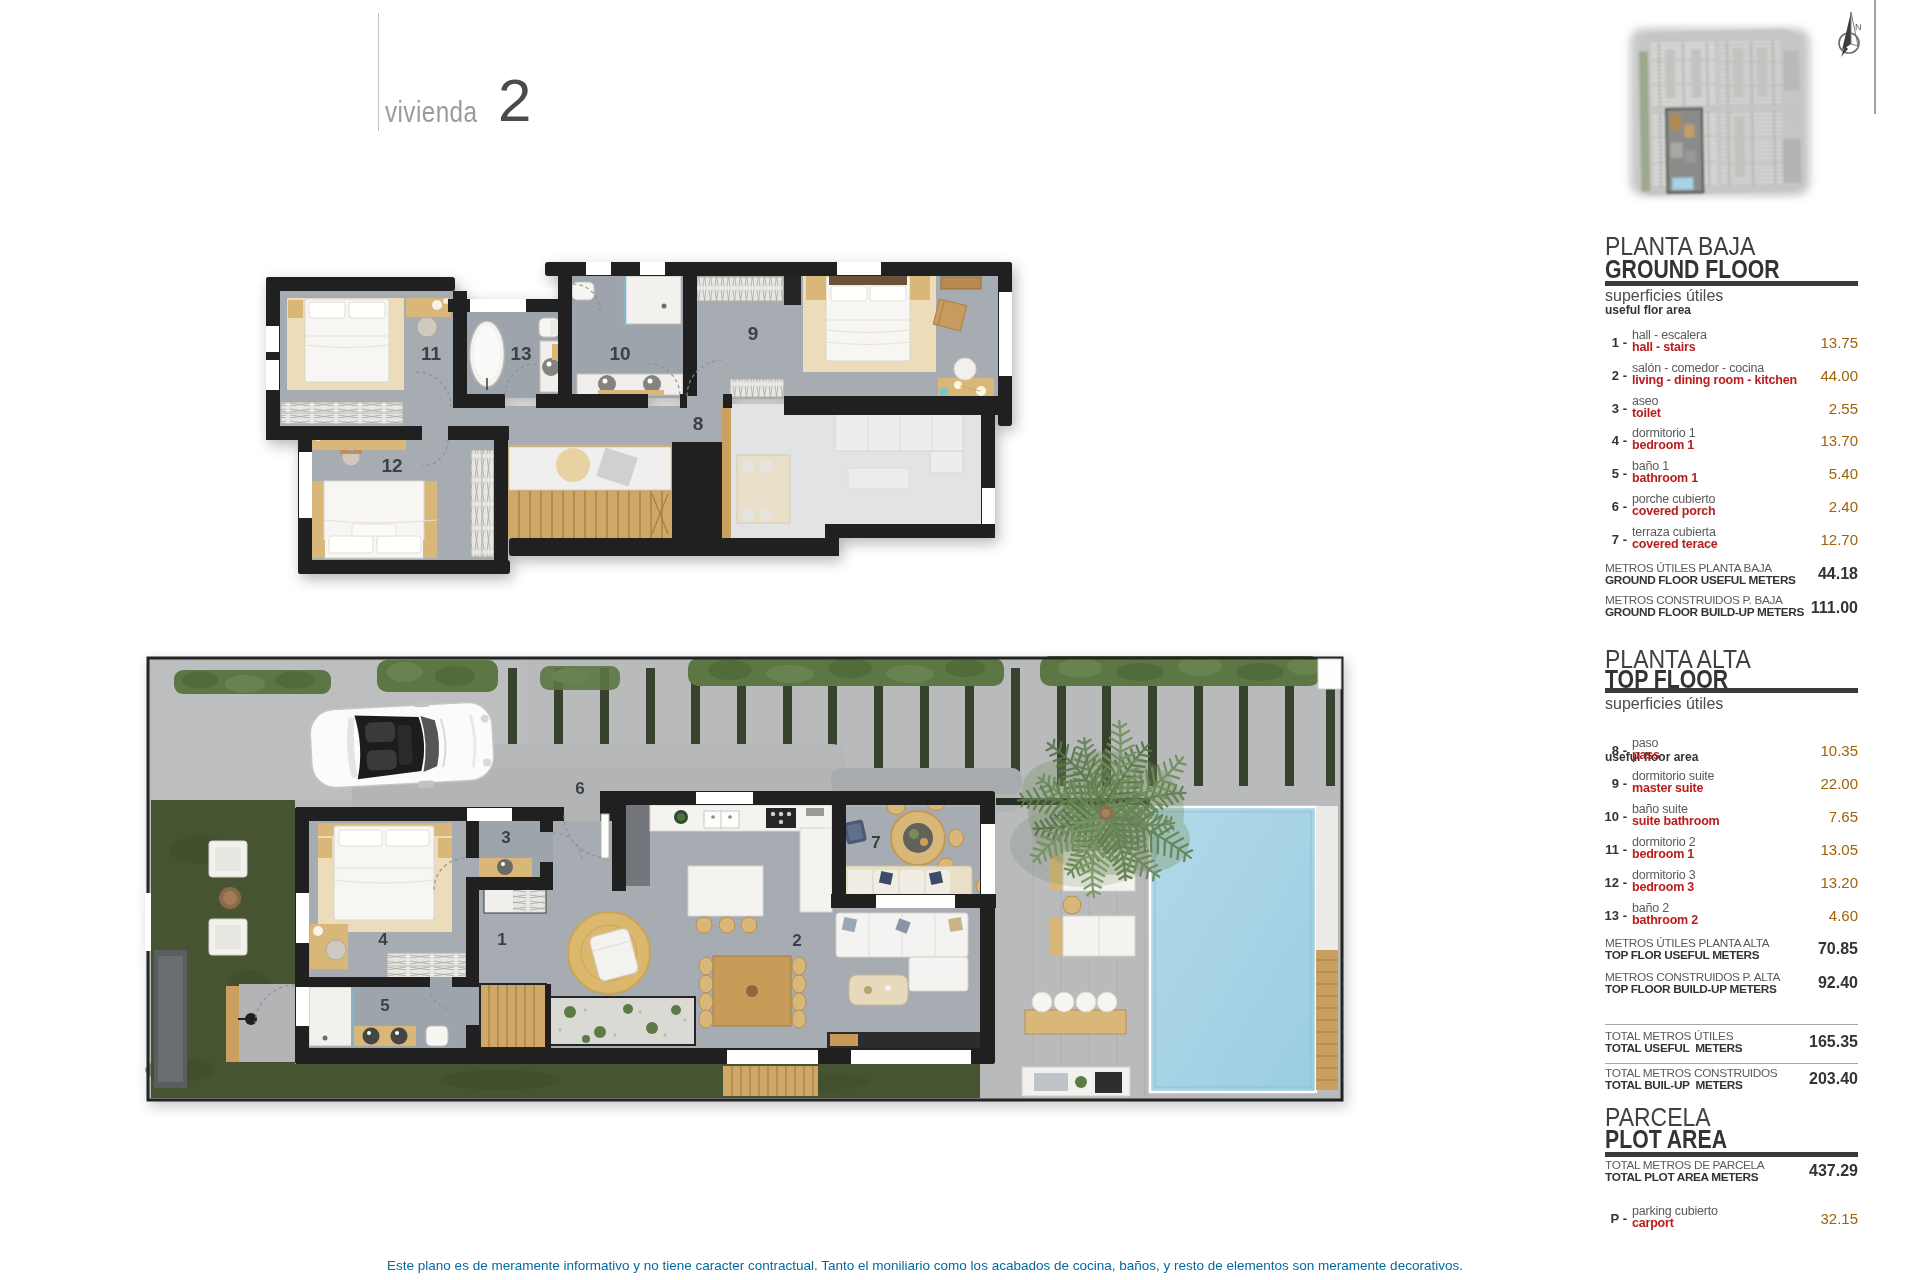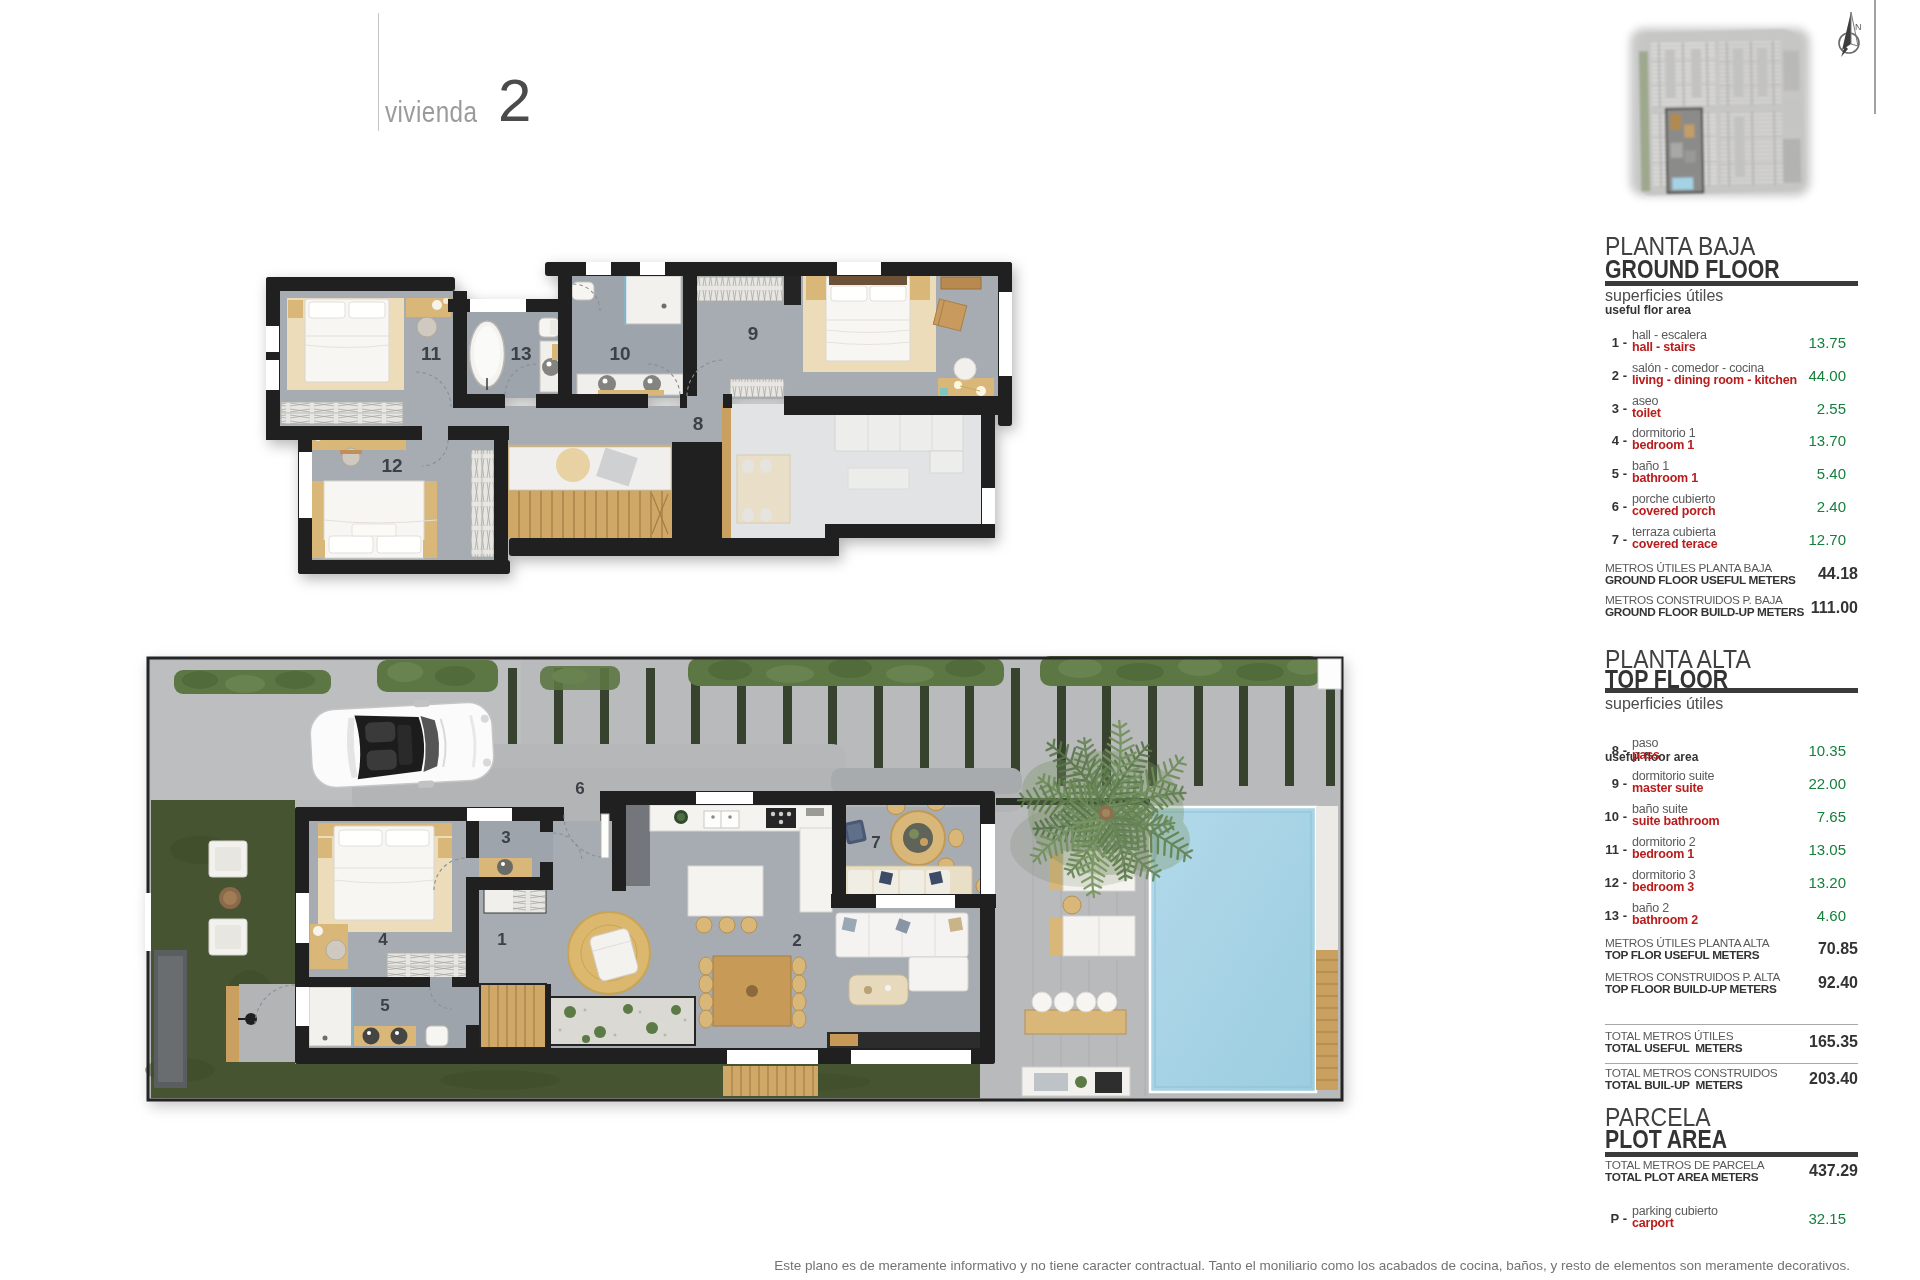--- a/index.html
+++ b/index.html
@@ -11,37 +11,37 @@
 #panel .h2{position:absolute;left:0;font-size:25px;font-weight:700;color:#333;white-space:nowrap;transform:scaleX(.85);transform-origin:left}
 #panel .bar{position:absolute;left:0;width:253px;height:5px;background:#3a3a3a}
 #panel .thin{position:absolute;left:0;width:253px;height:1px;background:#a8a8a8}
 #panel .sup{position:absolute;left:0;font-size:16px;color:#4c4c4c;white-space:nowrap}
 #panel .supb{position:absolute;left:0;font-size:12px;font-weight:700;color:#333;white-space:nowrap}
 .it{position:absolute;left:0;width:253px;height:24px}
 .it .n{position:absolute;right:231px;top:5px;font-weight:700;font-size:13px;color:#333;white-space:nowrap}
 .it .lb{position:absolute;left:27px;top:0;line-height:11.5px;font-size:12.5px;letter-spacing:-.2px;white-space:nowrap}
 .it .lb i{font-style:normal;color:#5a5a5a}
 .it .lb b{color:#b91c1c}
-.it .v{position:absolute;right:12px;top:4px;font-size:15px;color:#15803d}
+.it .v{position:absolute;right:0;top:4px;font-size:15px;color:#a16207}
 .tot{position:absolute;left:0;width:253px}
 .tot .lb{position:absolute;left:0;top:0;line-height:11.5px;font-size:11.8px;letter-spacing:-.35px;white-space:nowrap}
 .tot .lb i{font-style:normal;color:#5a5a5a}
 .tot .lb b{color:#333}
 .tot .v{position:absolute;right:0;top:2px;font-size:16px;font-weight:700;color:#333}
 </style>
 </head>
 <body>
 
 <div class="abs" style="left:378px;top:13px;width:1px;height:118px;background:#c4c4c4"></div>
 
 <div class="abs" style="left:385px;top:95px;font-size:30px;color:#9b9b9b;transform:scaleX(.81);transform-origin:left;letter-spacing:.5px">vivienda</div>
 
 <div class="abs" style="left:498px;top:66px;font-size:60px;color:#4b4b4b">2</div>
 
-<div class="abs" style="left:0;top:1258px;width:1850px;text-align:right;font-size:13.5px;color:#737373">Este plano es de meramente informativo y no tiene caracter contractual. Tanto el moniliario como los acabados de cocina, baños, y resto de elementos son meramente decorativos.</div>
+<div class="abs" style="left:0;top:1258px;width:1850px;text-align:center;font-size:13.5px;color:#0369a1">Este plano es de meramente informativo y no tiene caracter contractual. Tanto el moniliario como los acabados de cocina, baños, y resto de elementos son meramente decorativos.</div>
 
 <svg style="left:255px;top:255px;filter:drop-shadow(3px 5px 7px rgba(90,90,90,.45))" width="765" height="330" viewBox="255 255 765 330">
 <defs>
 <pattern id="hatchv" width="6" height="24" patternUnits="userSpaceOnUse">
         <rect width="6" height="24" fill="#e7e6e2"></rect>
         <path d="M1,2 L4,22 M4,2 L1,22" stroke="#a9a8a2" stroke-width="0.8" fill="none"></path>
       </pattern>
 <pattern id="hatchh" width="24" height="6" patternUnits="userSpaceOnUse">
         <rect width="24" height="6" fill="#e7e6e2"></rect>
         <path d="M2,1 L22,4 M2,4 L22,1" stroke="#a9a8a2" stroke-width="0.8" fill="none"></path>

